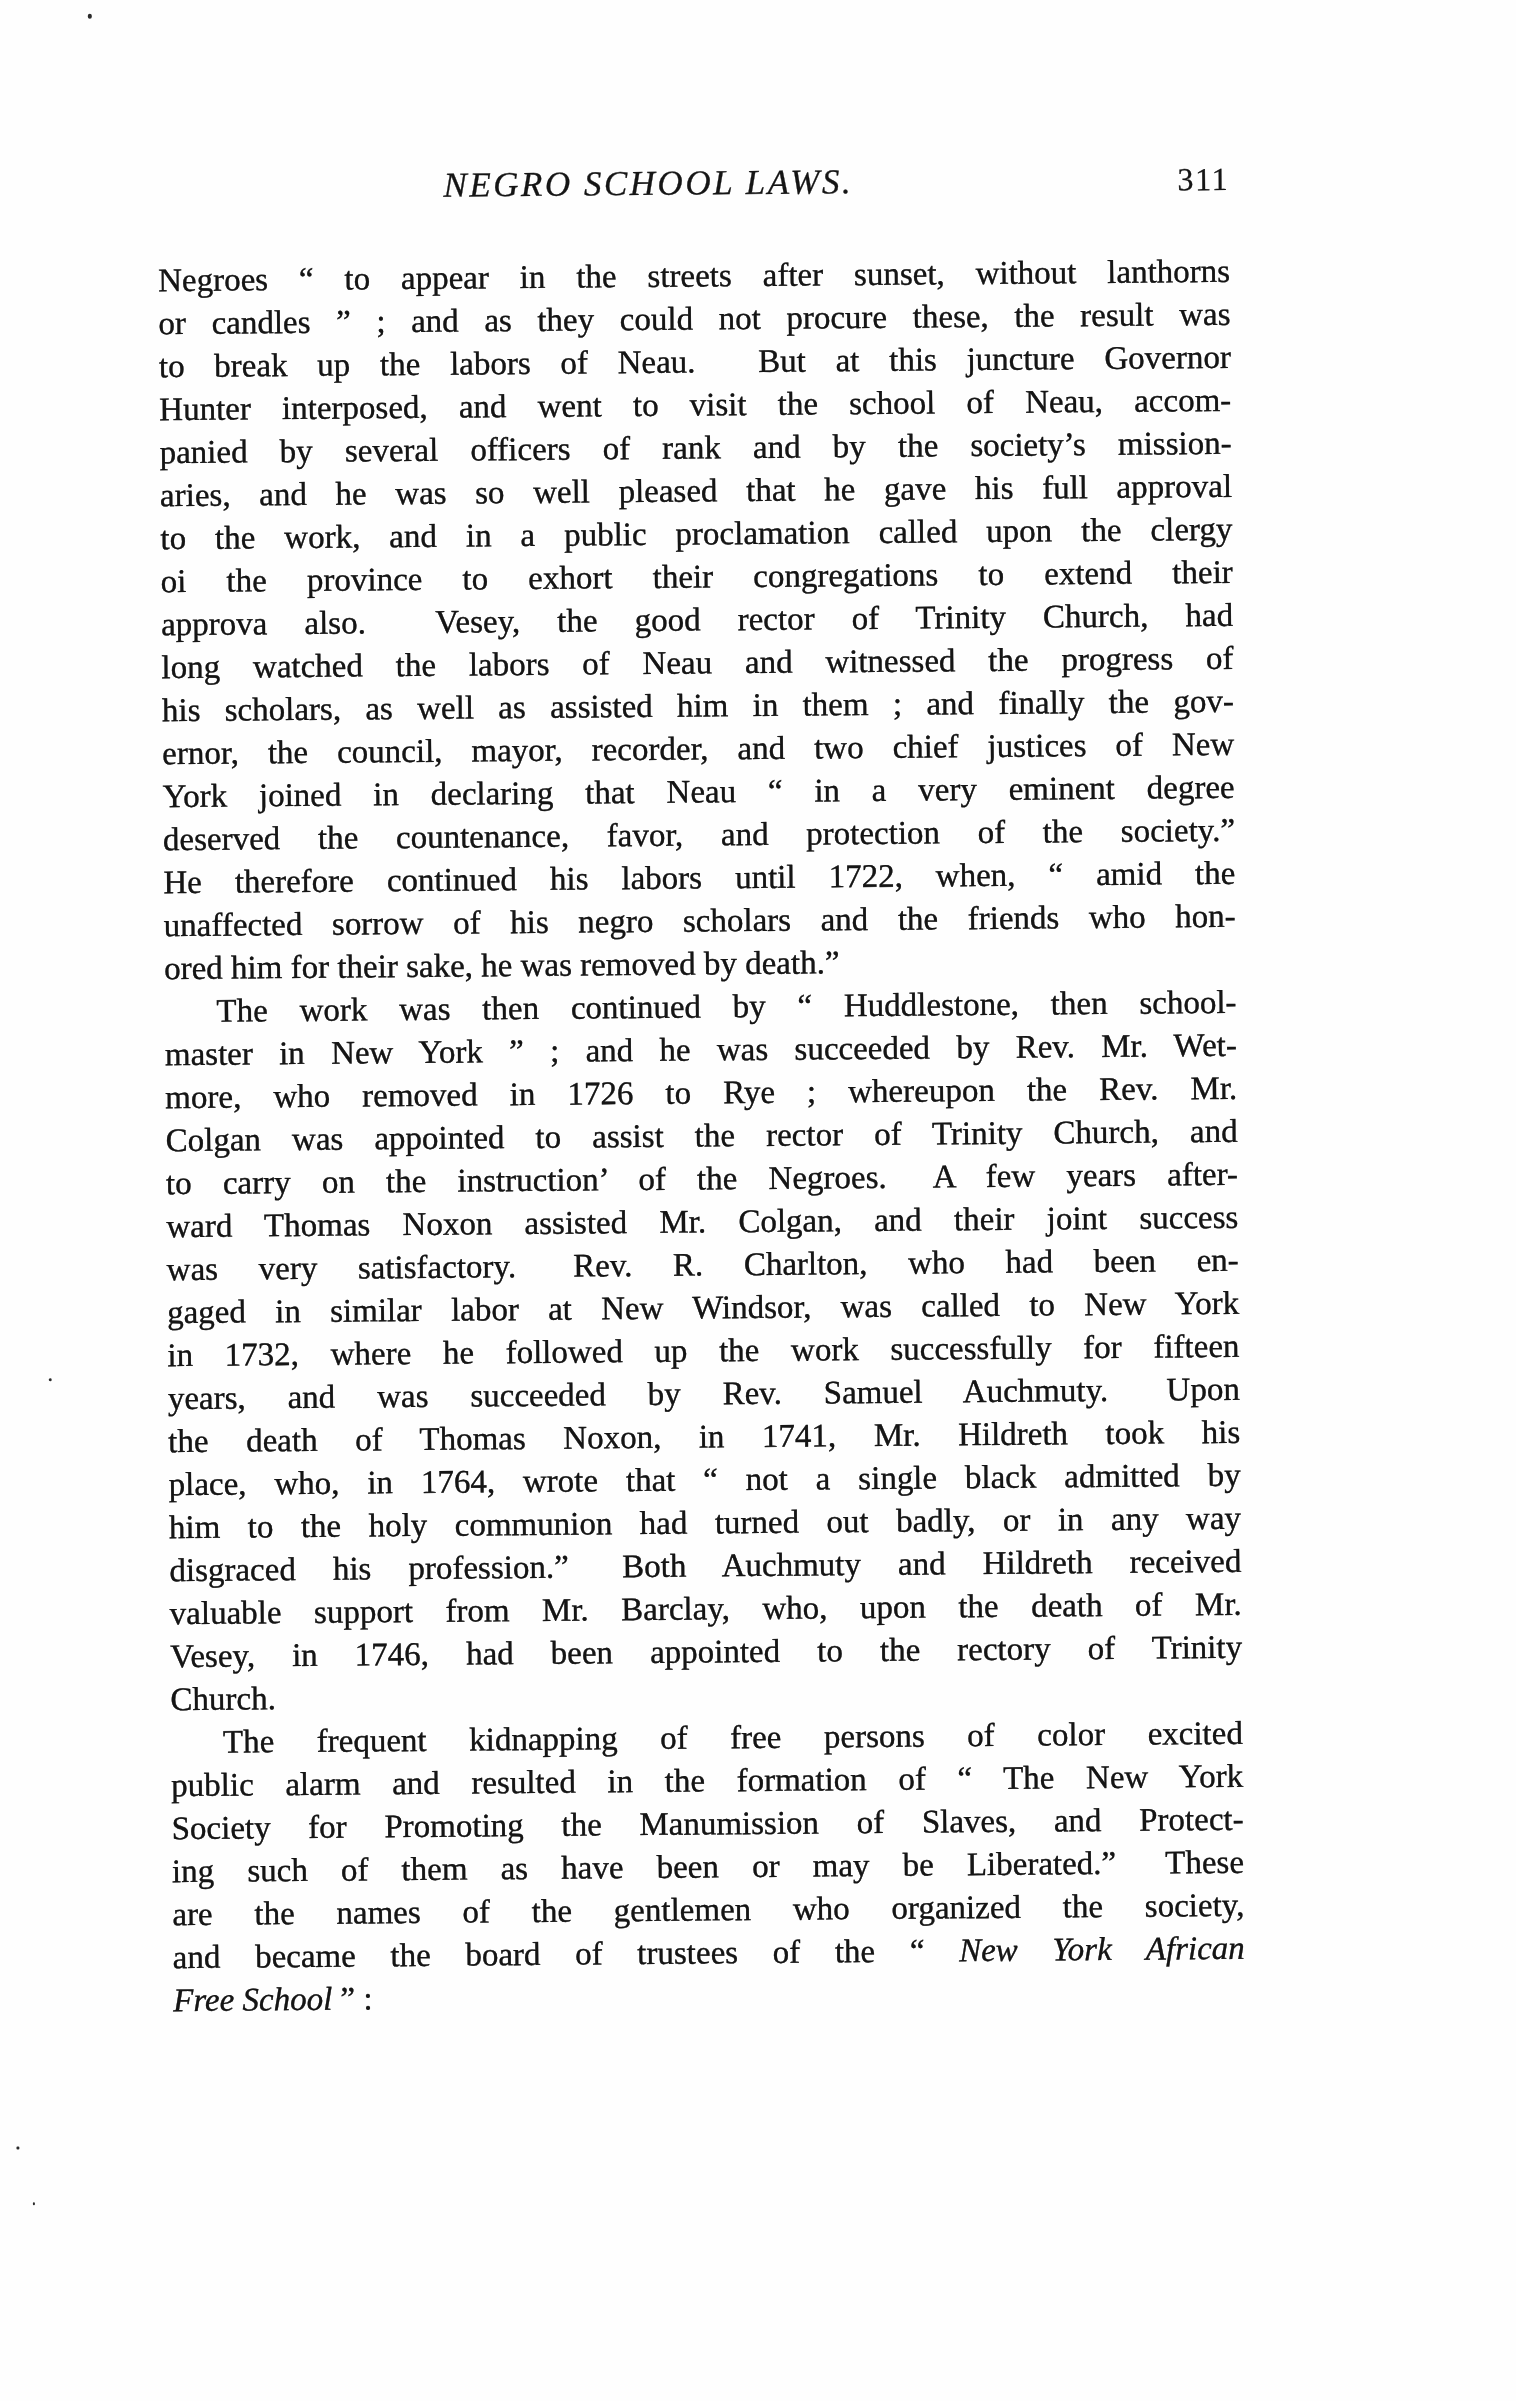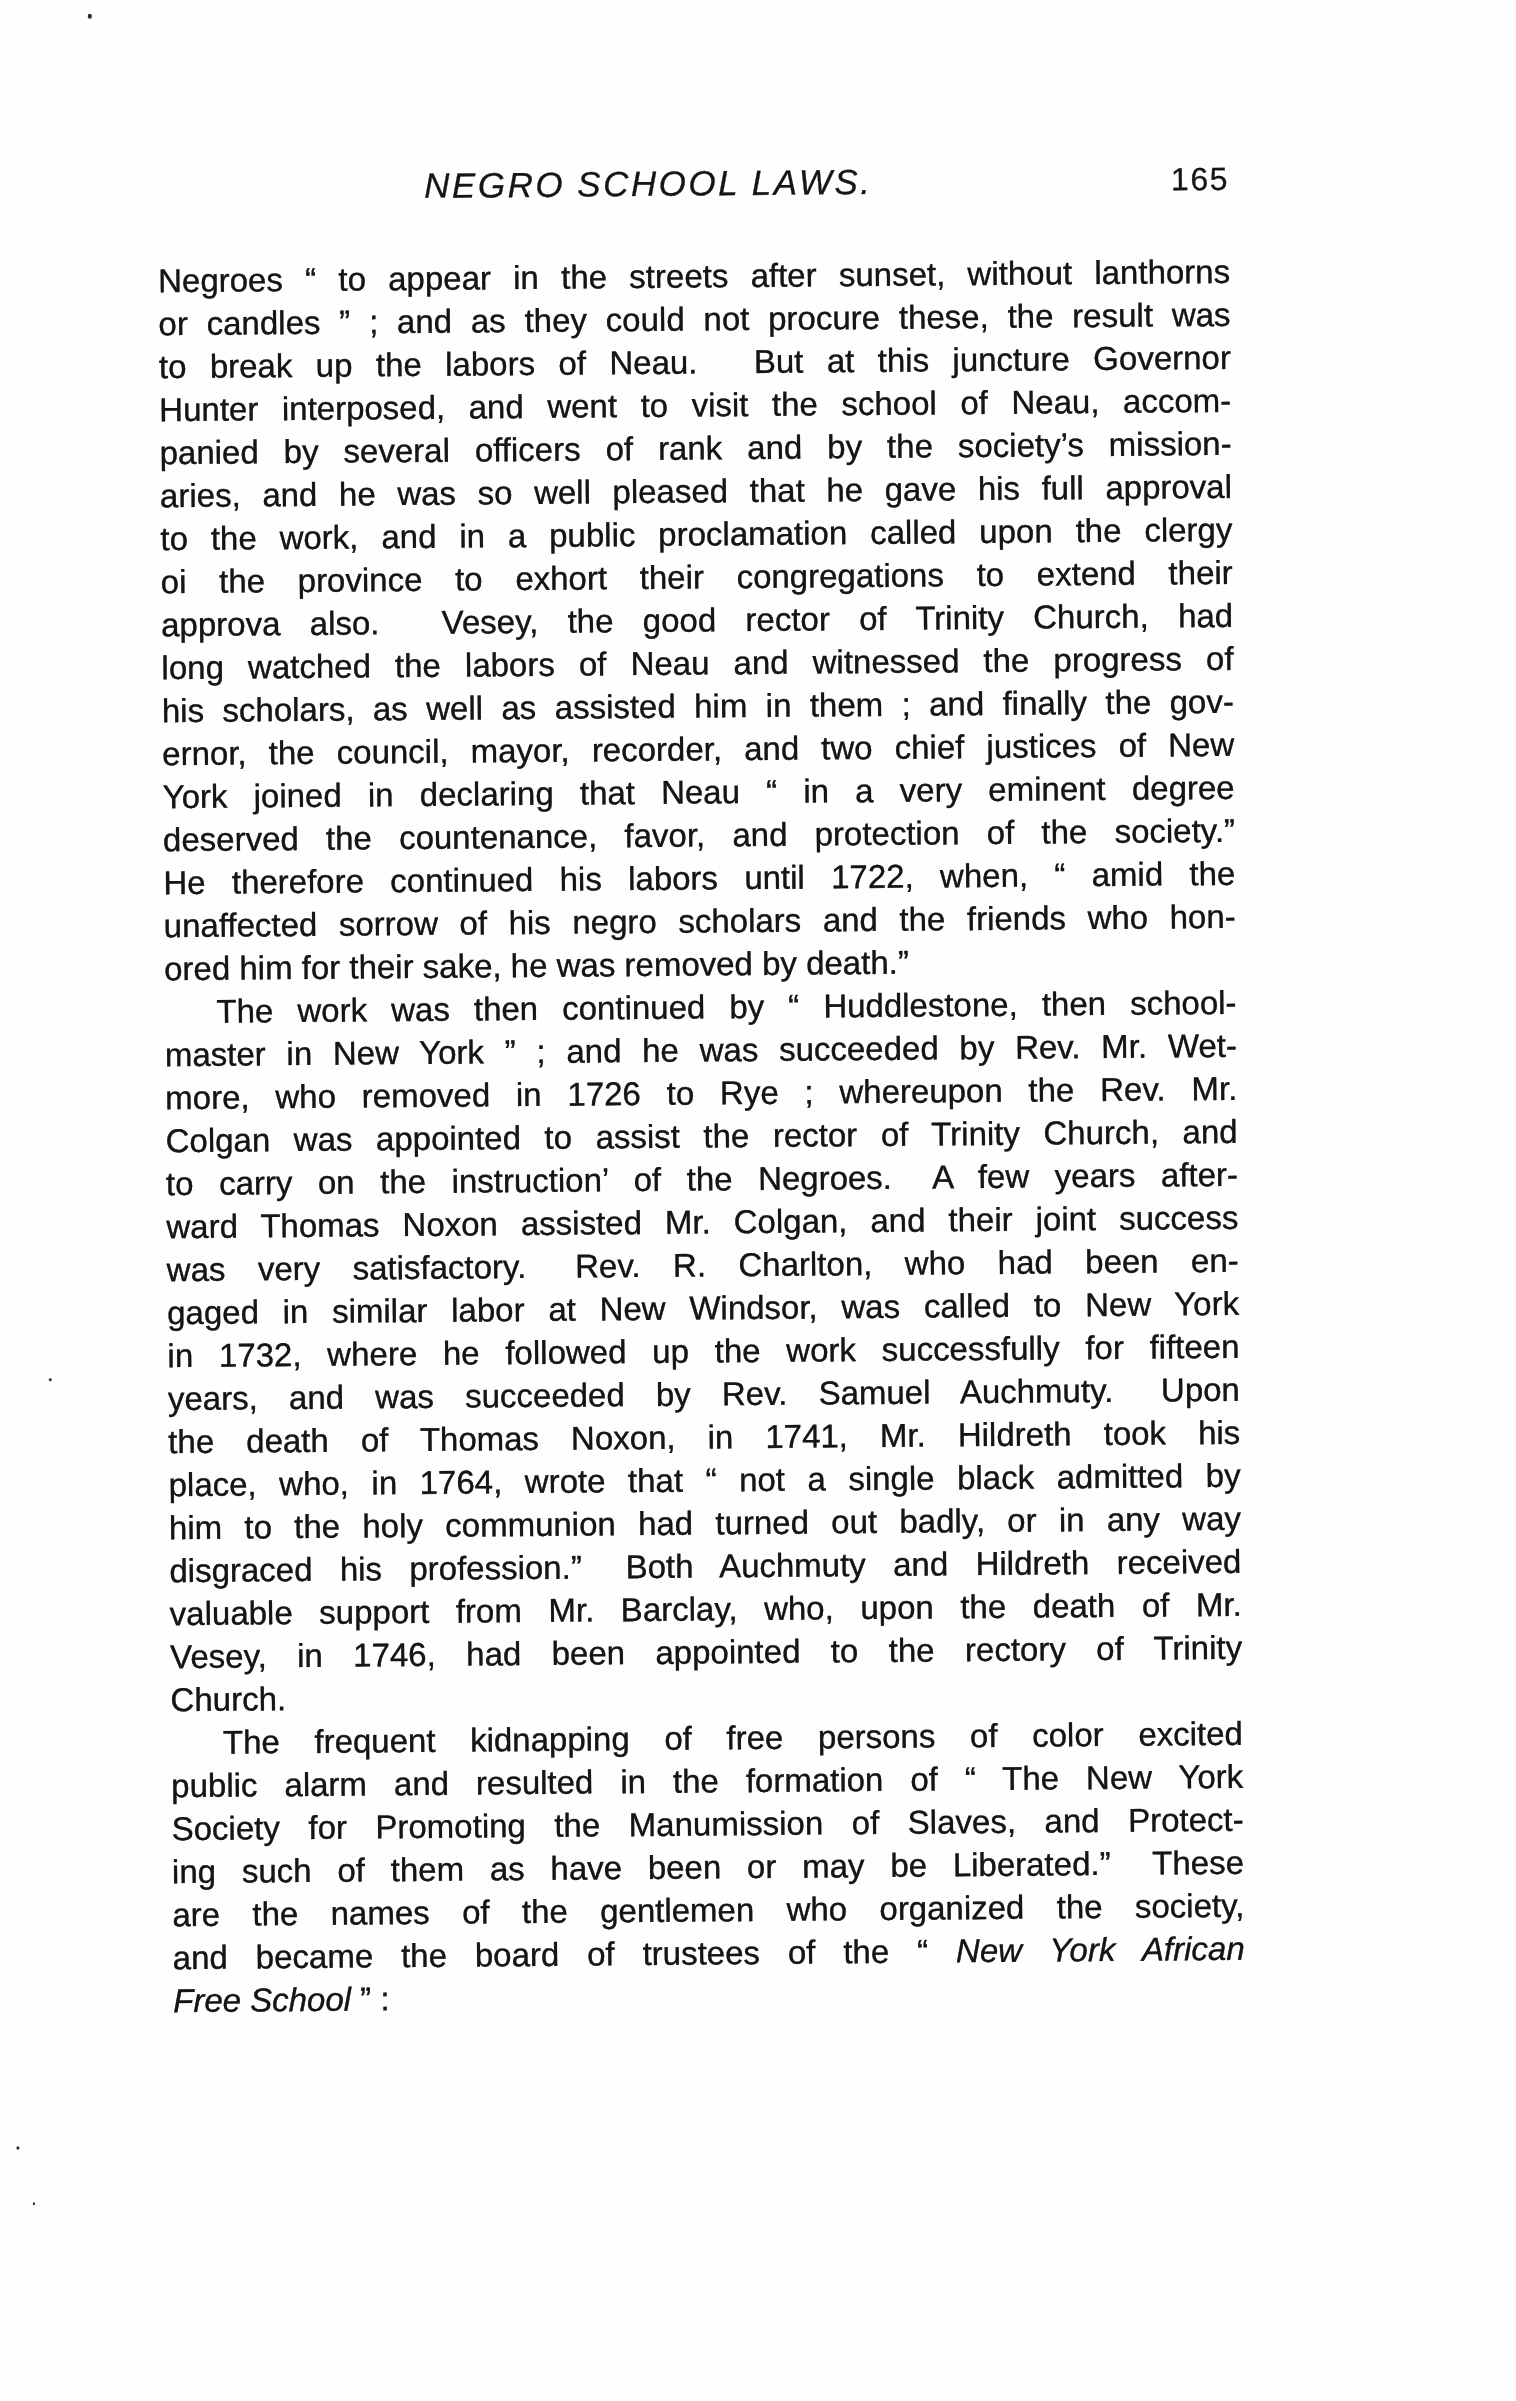--- a/index.html
+++ b/index.html
@@ -6,21 +6,21 @@
     margin: 0;
     padding: 0;
     background: #ffffff;
   }
   .page {
     position: relative;
     width: 1517px;
     height: 2401px;
     background: #fefefe;
     overflow: hidden;
-    font-family: Liberation Sans, sans-serif;
+    font-family: Liberation Serif, serif;
     color: #151515;
   }
   .tilt {
     position: absolute;
     inset: 0;
     transform: rotate(-0.5deg);
     transform-origin: 758px 1180px;
   }
   .running-head {
     position: absolute;
@@ -82,21 +82,21 @@
   .speck.s4 { left: 23.6px;  top: 2196px; width: 2.5px; height: 2.5px; }
 </style>
 </head>
 <body>
 
 <div class="page">
   <div class="tilt">
 
     <div class="running-head">
       <div class="head-title">NEGRO SCHOOL LAWS.</div>
-      <div class="head-page-number">165</div>
+      <div class="head-page-number">311</div>
     </div>
 
     <div class="body-text">
 
       <div class="para">
         <div class="line">Negroes “ to appear in the streets after sunset, without lanthorns</div>
         <div class="line">or candles ” ; and as they could not procure these, the result was</div>
         <div class="line">to break up the labors of Neau.  But at this juncture Governor</div>
         <div class="line">Hunter interposed, and went to visit the school of Neau, accom-</div>
         <div class="line">panied by several officers of rank and by the society’s mission-</div>

